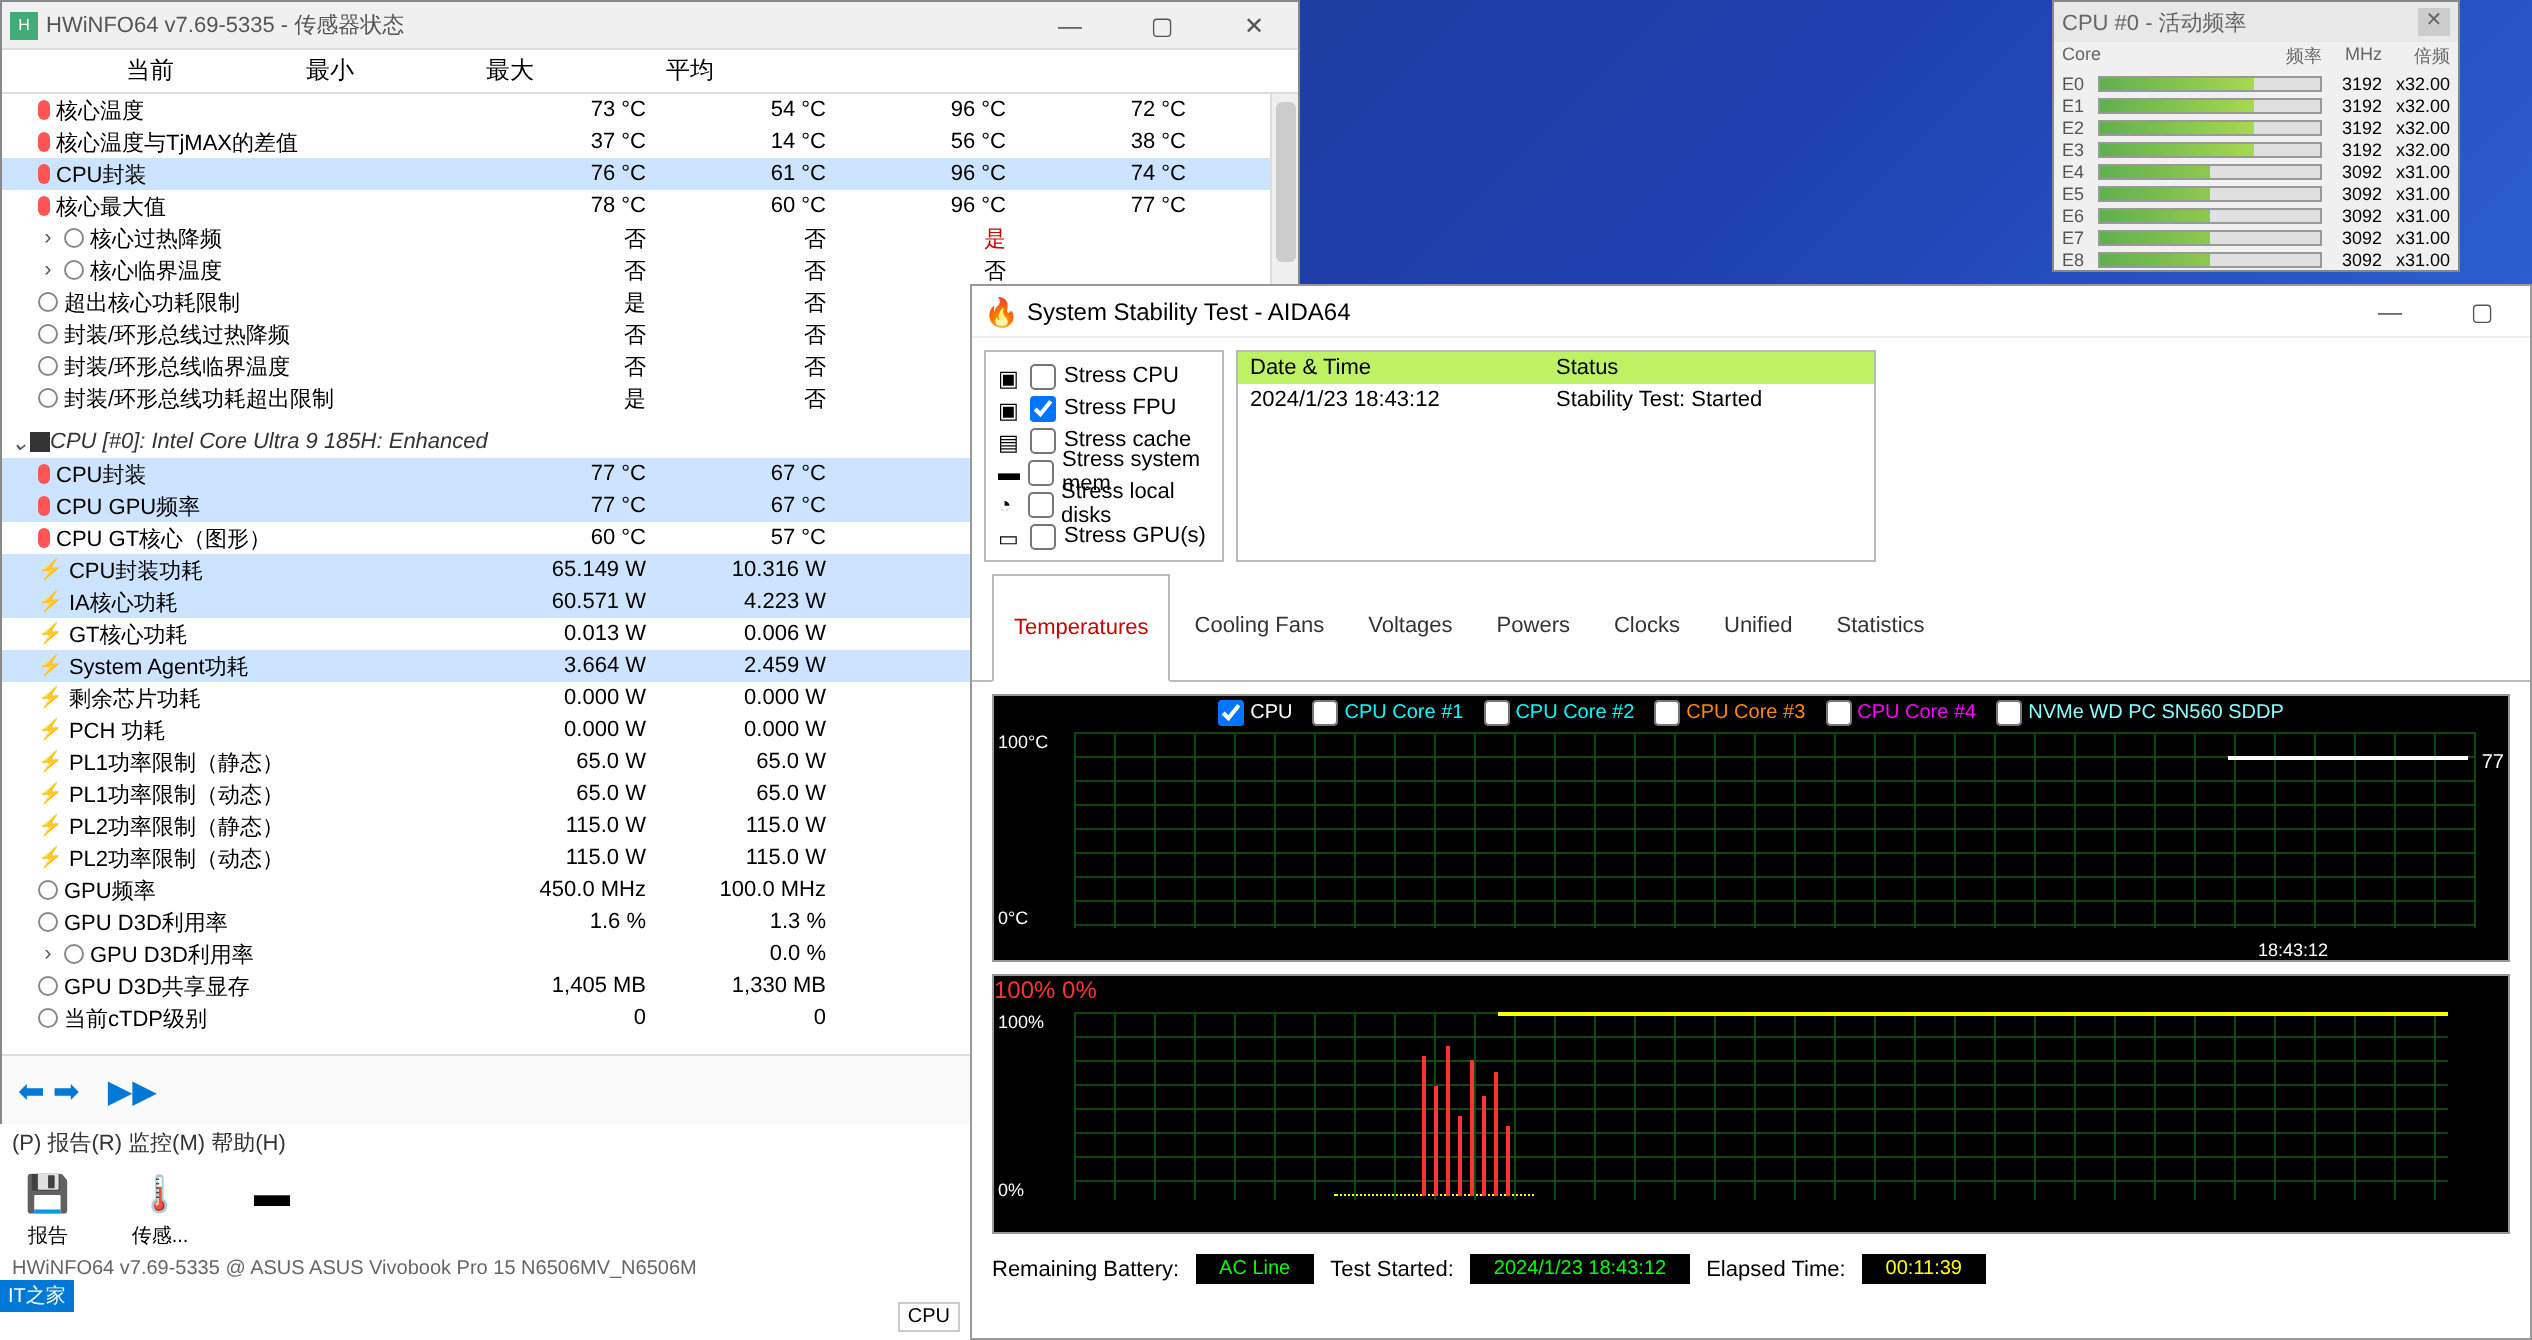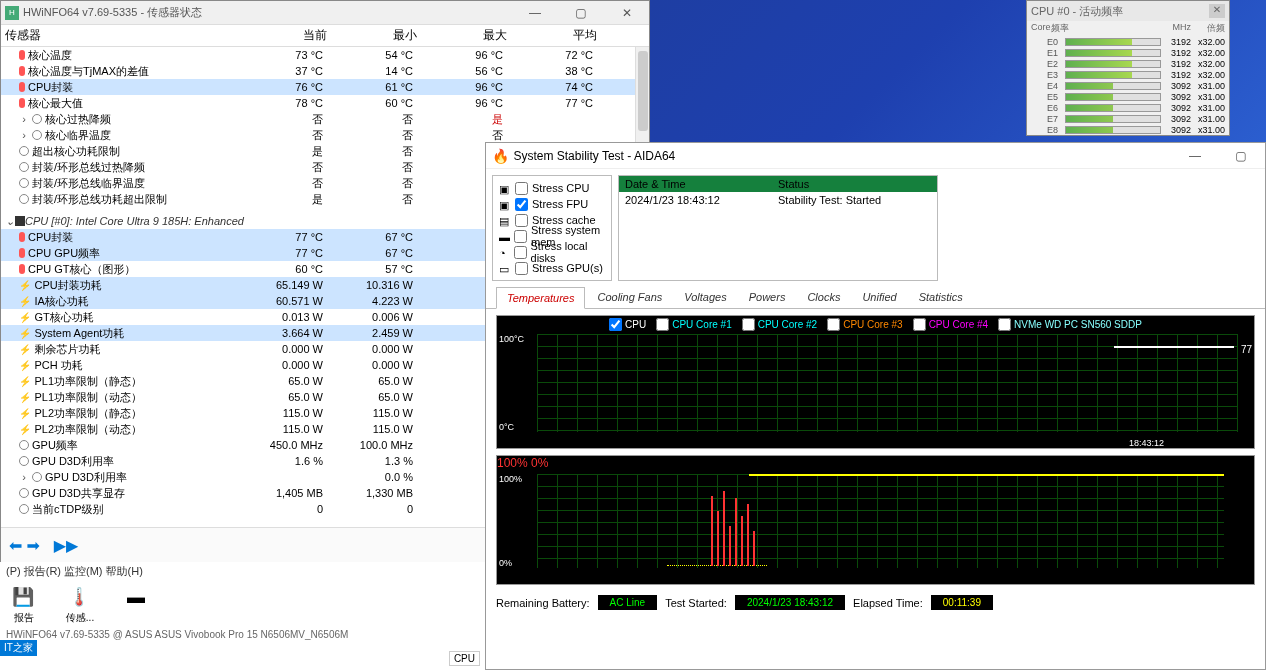--- a/index.html
+++ b/index.html
@@ -42,49 +42,49 @@
 .bottom-strip .tool-icon { width: 32px; height: 24px; display: flex; align-items: center; justify-content: center; font-size: 18px; }
 .bottom-strip .status { font-size: 10px; color: #666; padding: 0 6px; }
 .bottom-strip .tag { background: #0078d7; color: #fff; font-size: 10px; padding: 1px 4px; display: inline-block; }
 
 
 .cpu-activity { position: absolute; right: 36px; top: 0; width: 204px; height: 136px; background: #f0f0f0; border: 1px solid #888; }
 .cpu-activity .catitle { height: 20px; background: #e8e8e8; display: flex; align-items: center; padding: 0 4px; font-size: 11px; color: #666; }
 .cpu-activity .catitle .close { margin-left: auto; background: #ccc; width: 16px; height: 14px; text-align: center; font-size: 10px; }
 .cpu-activity .cahdr { display: flex; font-size: 9px; color: #666; padding: 1px 4px; }
 .cpu-activity .cahdr span:nth-child(1){ flex: 0 0 20px; }
-.cpu-activity .cahdr span:nth-child(2){ flex: 1; text-align: left; }
+.cpu-activity .cahdr span:nth-child(2){ flex: 1; text-align: right; }
 .cpu-activity .cahdr span:nth-child(3){ flex: 0 0 30px; text-align: right; }
 .cpu-activity .cahdr span:nth-child(4){ flex: 0 0 34px; text-align: right; }
-.cpu-activity .carow { display: flex; align-items: center; font-size: 9px; padding: 0 4px; height: 11px; margin-left: 16px; }
+.cpu-activity .carow { display: flex; align-items: center; font-size: 9px; padding: 0 4px; height: 11px; }
 .cpu-activity .carow .core { flex: 0 0 18px; color: #555; }
 .cpu-activity .carow .bar { flex: 1; height: 8px; background: linear-gradient(to right, #5fb04f 0%, #a8d84f 70%, #e0e0e0 70%, #e0e0e0 100%); border: 1px solid #999; }
 .cpu-activity .carow .bar.low { background: linear-gradient(to right, #5fb04f 0%, #8fc84f 50%, #e0e0e0 50%, #e0e0e0 100%); }
 .cpu-activity .carow .mhz { flex: 0 0 30px; text-align: right; }
 .cpu-activity .carow .mult { flex: 0 0 34px; text-align: right; }
 
 
 .aida-window { position: absolute; left: 485px; top: 142px; width: 781px; height: 528px; background: #fff; border: 1px solid #999; }
 .aida-titlebar { height: 26px; background: #fff; display: flex; align-items: center; padding: 0 6px; border-bottom: 1px solid #eee; }
 .aida-titlebar .flame { color: #f80; font-size: 14px; margin-right: 4px; }
 .aida-titlebar .title { flex: 1; font-size: 12px; }
 
 .aida-top { display: flex; padding: 6px; gap: 6px; }
 .aida-stress { border: 1px solid #bbb; padding: 4px 6px; width: 120px; font-size: 11px; }
 .aida-stress .srow { display: flex; align-items: center; gap: 4px; height: 16px; }
 .aida-stress .sicon { width: 12px; height: 10px; }
 .aida-stress input[type=checkbox] { margin: 0; }
 .aida-status { border: 1px solid #bbb; flex: 0 0 320px; font-size: 11px; }
-.aida-status .shdr { display: flex; padding: 2px 6px; background: #15803d; }
+.aida-status .shdr { display: flex; padding: 2px 6px; background: #bef264; }
 .aida-status .shdr span { flex: 1; }
 .aida-status .srow2 { display: flex; padding: 2px 6px; }
 .aida-status .srow2 span { flex: 1; }
 
 .aida-tabs { display: flex; border-bottom: 1px solid #bbb; padding: 0 10px; font-size: 11px; gap: 2px; }
-.aida-tabs .tab { padding: 4px 10px; cursor: pointer; color: #333; font-style: italic; }
+.aida-tabs .tab { padding: 20px 10px; cursor: pointer; color: #333; }
 .aida-tabs .tab.active { border: 1px solid #bbb; border-bottom: 1px solid #fff; background: #fff; margin-bottom: -1px; color: #c00; }
 
 .aida-chart { margin: 6px 10px; background: #000; height: 134px; position: relative; border: 1px solid #999; }
 .aida-chart .legend { background: #000; color: #fff; font-size: 10px; display: flex; justify-content: center; gap: 10px; padding: 2px; }
 .aida-chart .legend label { display: flex; align-items: center; gap: 3px; }
 .aida-chart .grid { position: absolute; top: 18px; left: 40px; right: 16px; bottom: 16px; background-image: linear-gradient(#0a4a0a 1px, transparent 1px), linear-gradient(90deg, #0a4a0a 1px, transparent 1px); background-size: 20px 12px; }
 .aida-chart .ylabel { position: absolute; left: 2px; font-size: 9px; color: #fff; }
 .aida-chart .xlabel { position: absolute; bottom: 0; font-size: 9px; color: #fff; margin-top: 13px; }
 .aida-chart .rvalue { position: absolute; right: 2px; font-size: 10px; color: #fff; }
 .aida-chart .templine { position: absolute; top: 30px; right: 20px; width: 120px; height: 2px; background: #fff; }
@@ -115,21 +115,20 @@
   <div class="hwinfo-titlebar">
     <span class="icon-app">H</span>
     <span class="title">HWiNFO64 v7.69-5335 - 传感器状态</span>
     <div class="win-controls">
       <span class="win-btn">—</span>
       <span class="win-btn">▢</span>
       <span class="win-btn">✕</span>
     </div>
   </div>
   <div class="hwinfo-header">
-    <div class="col-sensor">传感器</div>
     <div class="col">当前</div>
     <div class="col">最小</div>
     <div class="col">最大</div>
     <div class="col">平均</div>
   </div>
   <div class="hwinfo-body" id="hwinfo-body">
 
     <div class="hwinfo-row">
         <div class="rlabel">
           <span class="icon-thermo"></span>

